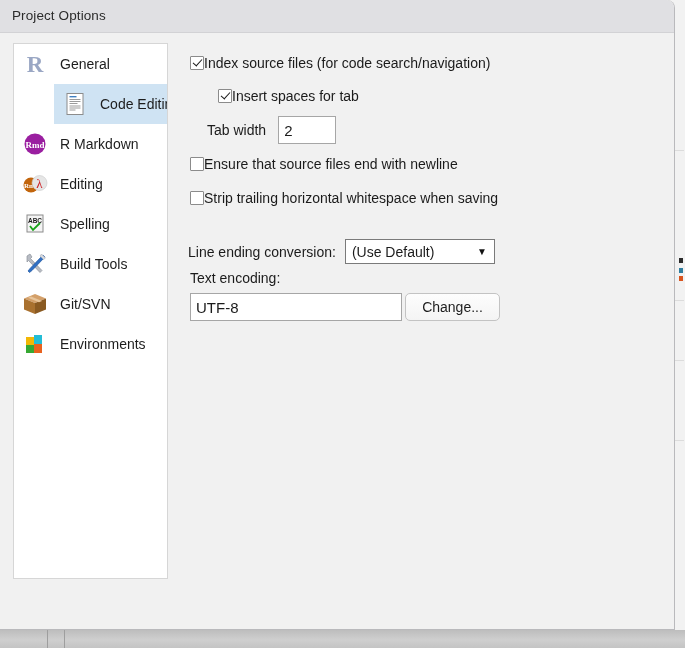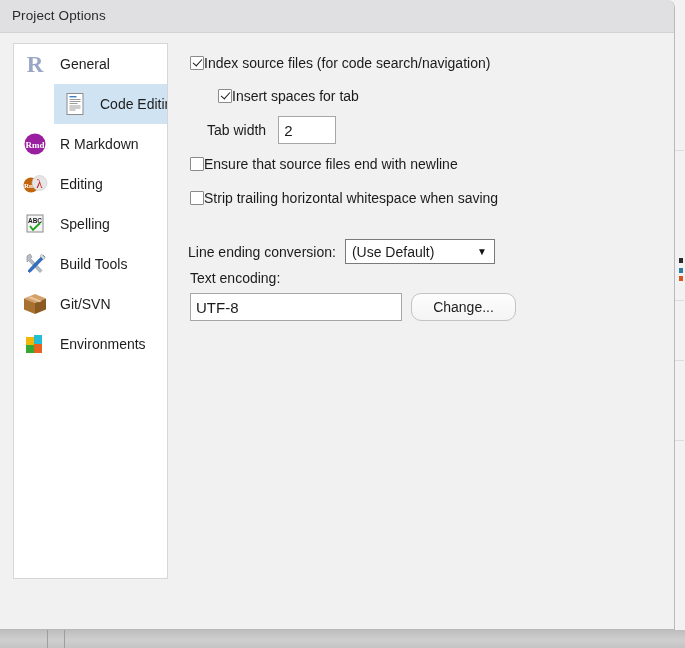--- a/index.html
+++ b/index.html
@@ -327,19 +327,19 @@
         <span class="arrow">▼</span>
       </span>
     </div>
 
     <div class="row" style="left:7px; top:227px;">
       <span class="fld-label">Text encoding:</span>
     </div>
 
     <div class="row" style="left:7px; top:250px;">
       <span class="textbox" style="width:212px; height:28px;text-align:center;">UTF-8</span>
-      <span class="btn" style="width:105px; height:28px; margin-left:9px;border-radius:10px;">Change...</span>
+      <span class="btn" style="width:95px; height:28px; margin-left:3px;">Change...</span>
     </div>
 
   </div>
 
 
 </div>
 
 </body></html>

